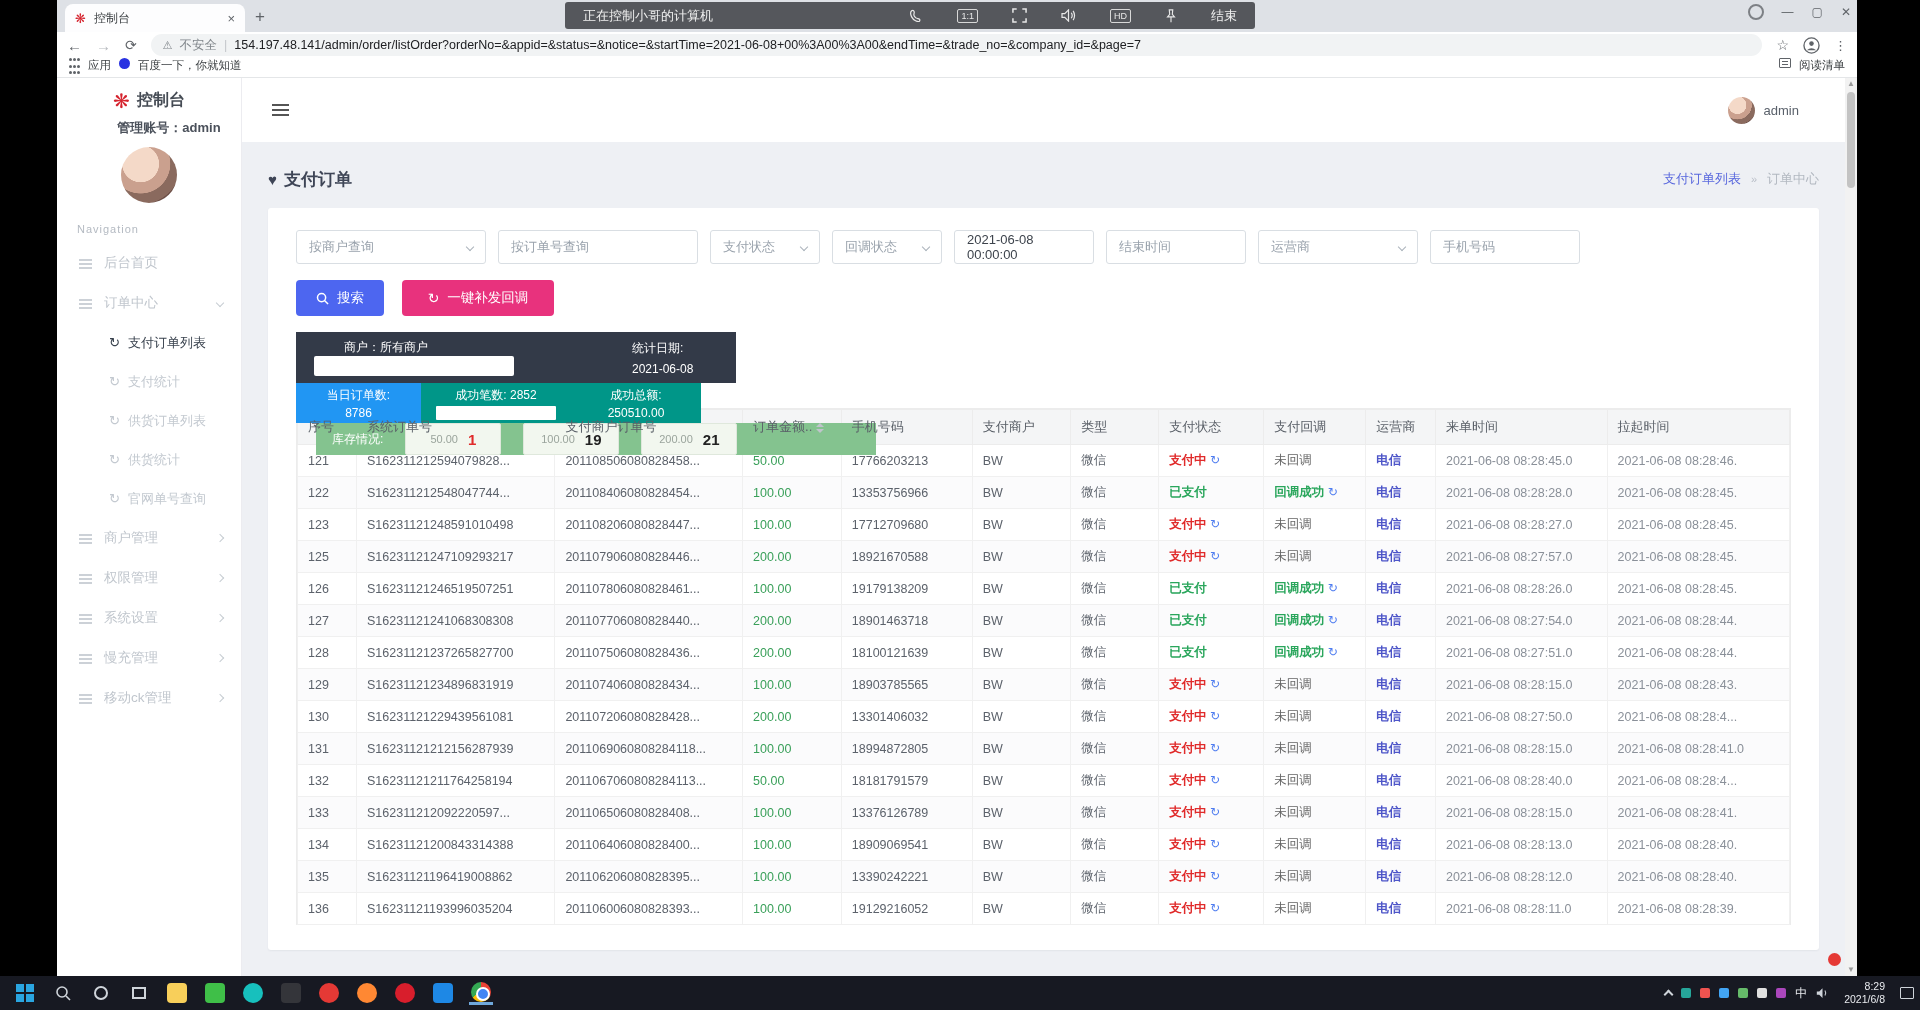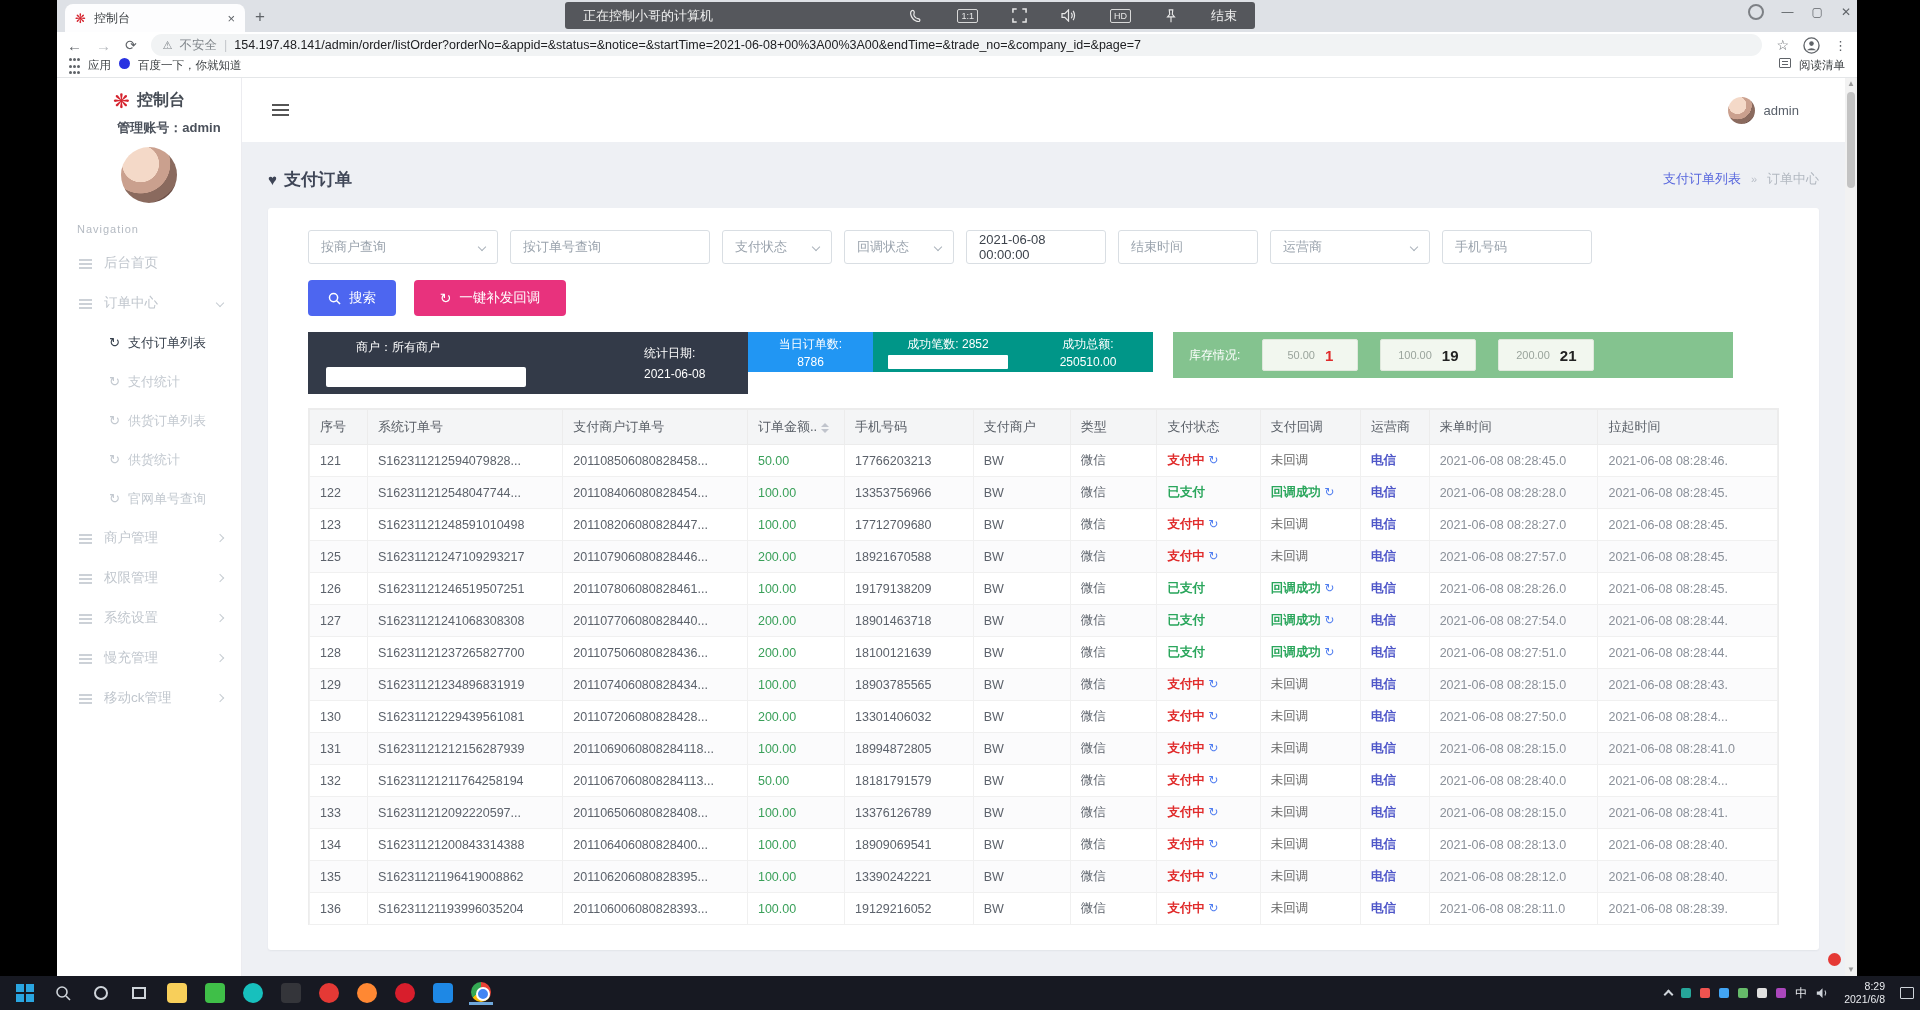--- a/index.html
+++ b/index.html
@@ -96,41 +96,41 @@
 
   .content { padding:20px 26px 0; flex:1; overflow:hidden; }
   .title-row { display:flex; align-items:center; justify-content:space-between; height:34px; }
   .page-title { font-size:17px; font-weight:bold; color:#3e4556; display:flex; align-items:center; gap:7px; }
   .heart { font-size:15px; }
   .crumbs { font-size:13px; display:flex; align-items:center; gap:10px; }
   .crumb-link { color:#5867dd; }
   .crumb-sep { color:#b9bec7; font-size:11px; }
   .crumb-cur { color:#b2b8c0; }
 
-  .card { background:#fff; border-radius:3px; margin-top:12px; padding:22px 40px; box-shadow:0 1px 2px rgba(40,50,70,.06); height:742px; overflow:hidden; }
+  .card { background:#fff; border-radius:3px; margin-top:12px; padding:22px 28px; box-shadow:0 1px 2px rgba(40,50,70,.06); height:742px; overflow:hidden; }
 
   
   .filters { display:flex; gap:12px; }
   .f-box { height:34px; border:1px solid #d9dee3; border-radius:3px; display:flex; align-items:center;
      padding:0 12px; font-size:13px; color:#9aa3ad; background:#fff; }
   .f-box.value { color:#3d434c; }
   .f-box .grow { flex:1; }
   .f-select .chev { border-color:#aab2bb; margin-left:10px; }
   .w190{width:190px;} .w200{width:200px;} .w110{width:110px;} .w140{width:140px;} .w160{width:160px;} .w150{width:150px;}
 
   
   .btn-row { display:flex; gap:18px; margin-top:16px; }
   .btn { height:36px; border-radius:4px; display:flex; align-items:center; justify-content:center; gap:8px;
      font-size:13.5px; color:#fff; padding:0 18px; }
   .btn-search { background:#4d66f0; width:88px; }
   .btn-resend { background:#e8327d; width:152px; }
   .btn .gi { font-size:14px; line-height:1; }
 
   
-  .stats { display:flex; margin-top:16px; height:62px; font-size:12px; }
+  .stats { display:flex; margin-top:16px; height:62px; font-size:12px;flex-direction:column; }
   .stat-navy { width:440px; background:#333a48; color:#fff; display:flex; padding:7px 14px 7px 18px; }
   .sn-left { flex:1; display:flex; flex-direction:column; justify-content:space-between; }
   .sn-left .lbl { padding-left:30px; }
   .sn-input { width:200px; height:20px; background:#fff; border-radius:2px; }
   .sn-right { width:90px; display:flex; flex-direction:column; justify-content:center; gap:5px; text-align:left; }
   .stat-mid { display:flex; flex-direction:column; }
   .sm-top { display:flex; height:40px; }
   .cell { color:#fff; display:flex; flex-direction:column; justify-content:center; align-items:center; gap:2px; padding:0 8px; }
   .cell-blue { width:125px; background:#2196f3; }
   .cell-teal1 { width:150px; background:#009688; justify-content:space-between; padding:4px 8px 3px; }

